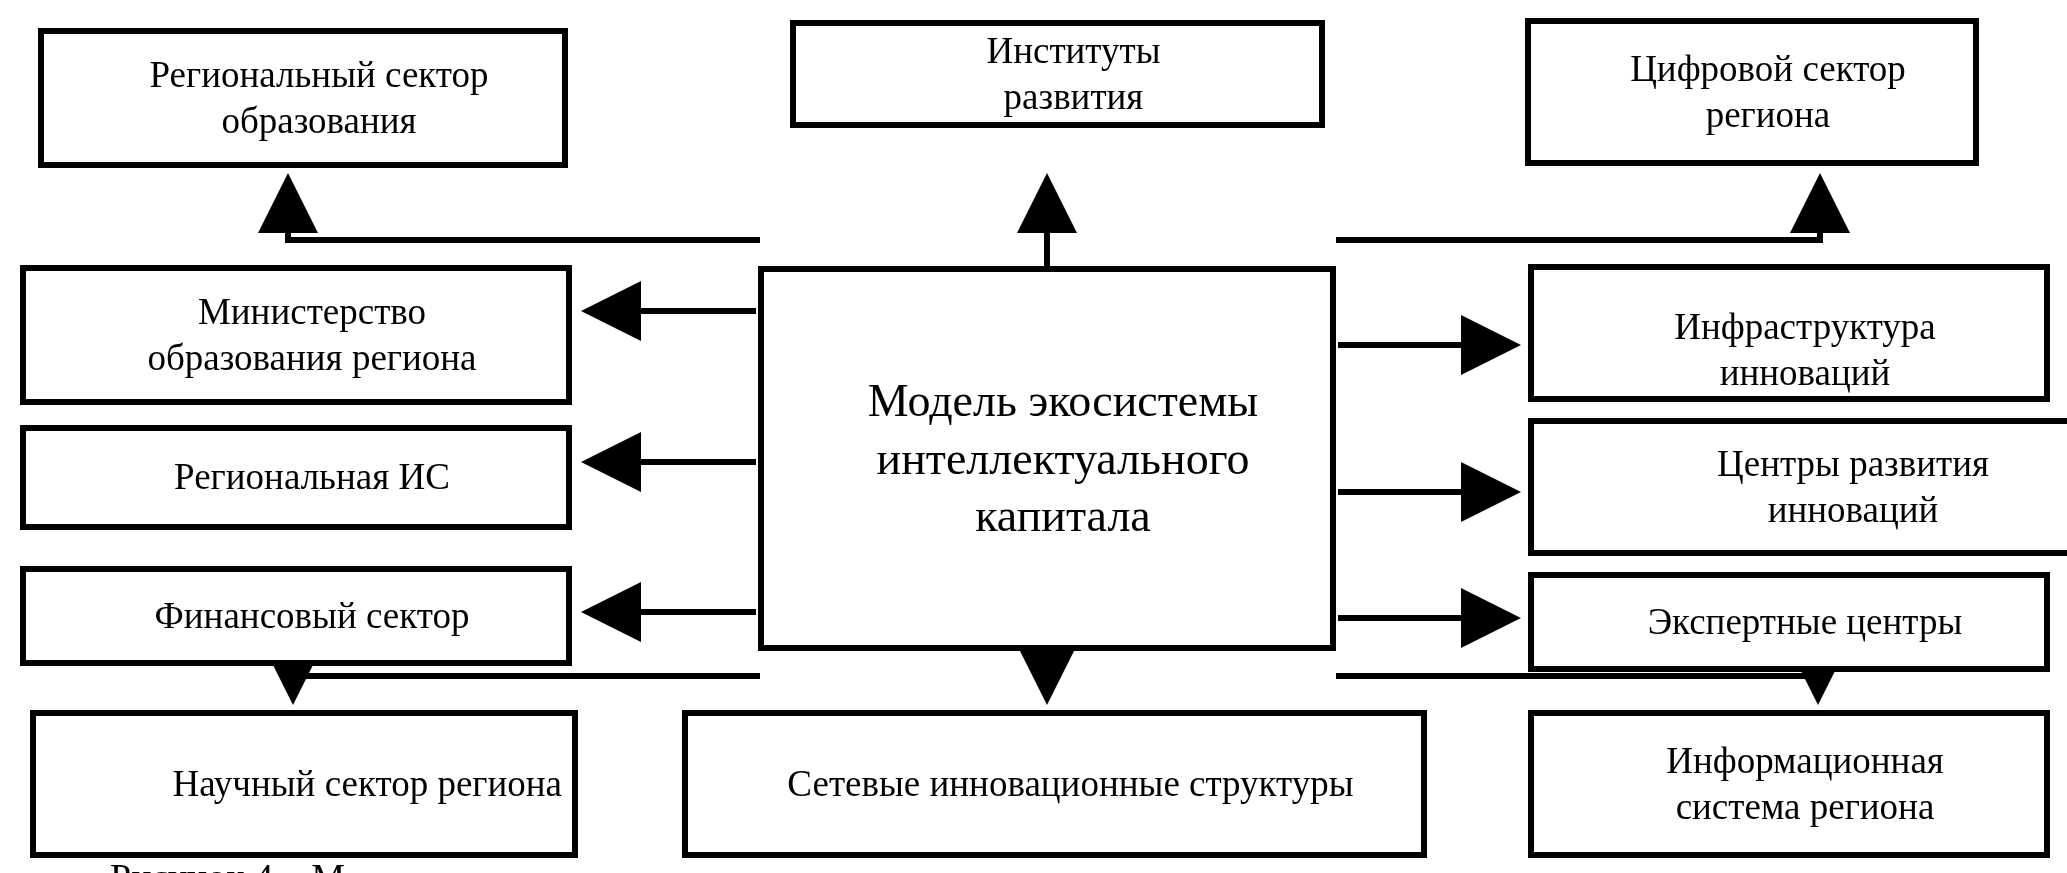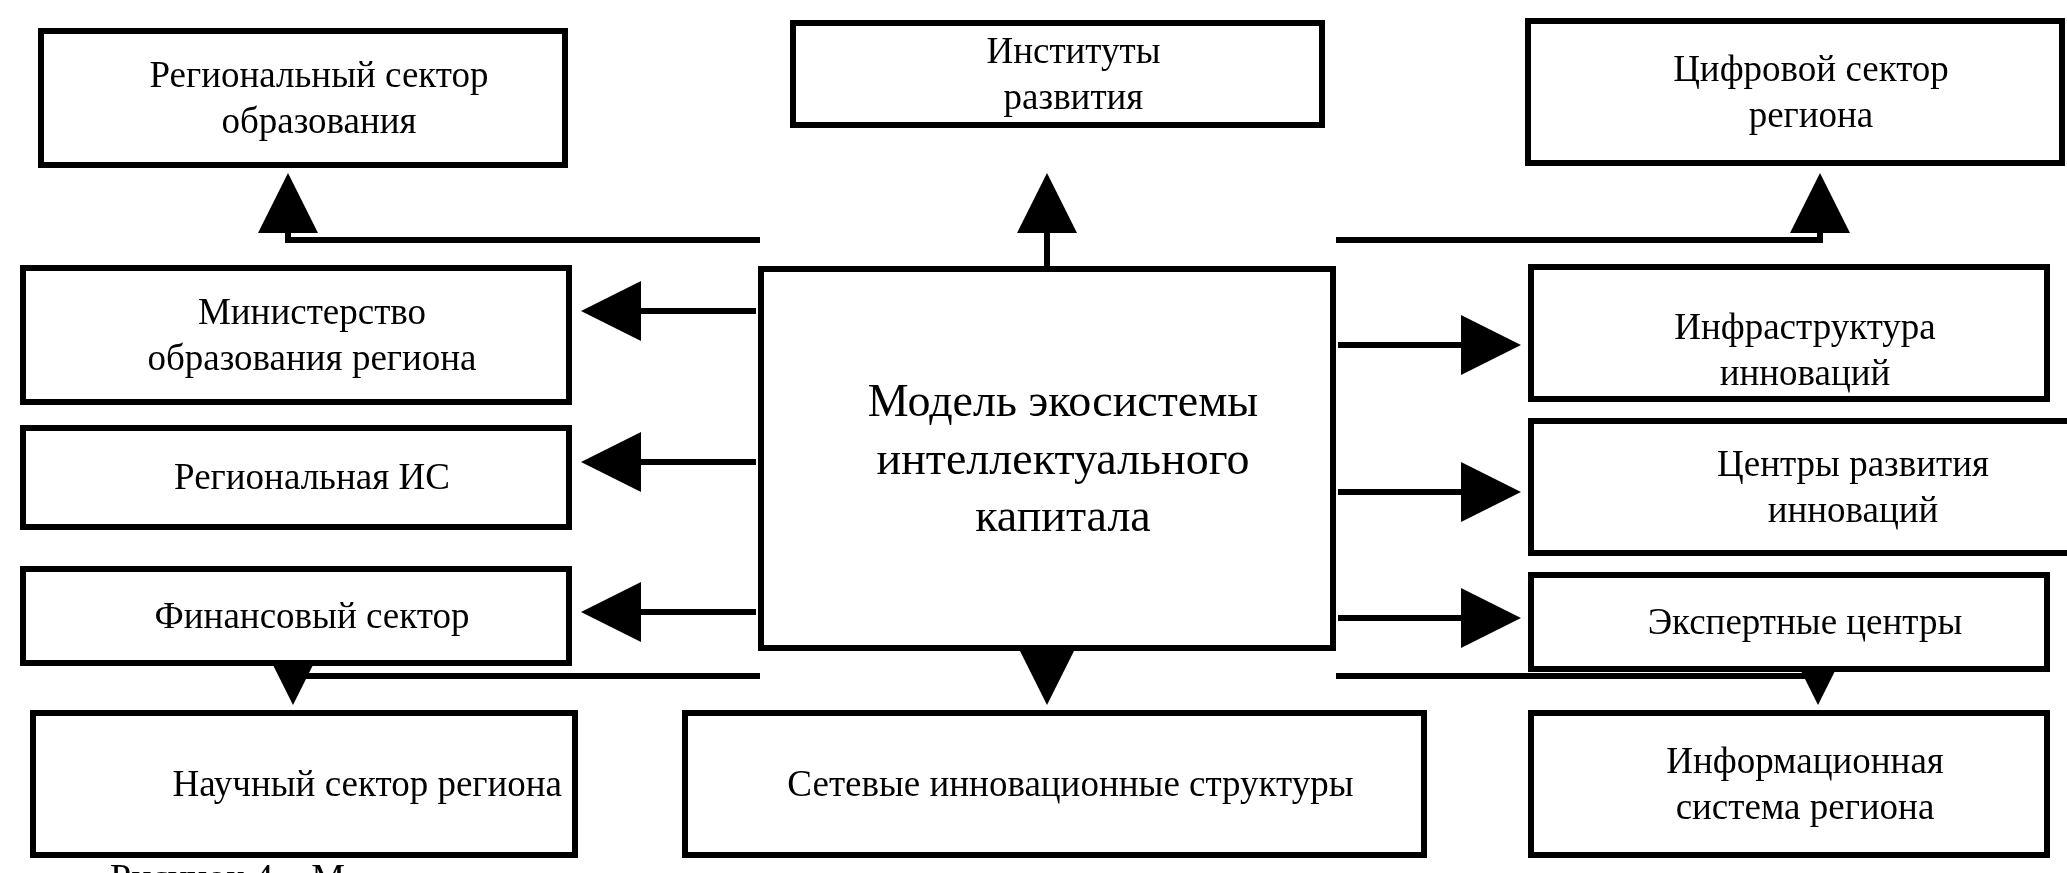--- a/index.html
+++ b/index.html
@@ -32,21 +32,21 @@
     padding-left: 32px;
   }
   .node-label {
     display: block;
     padding: 0 10px;
     white-space: pre-line;
   }
   
   #n-reg-edu      { left: 38px;   top: 28px;  width: 530px;  height: 140px; font-size: 37px; }
   #n-inst-dev     { left: 790px;  top: 20px;  width: 535px;  height: 108px; font-size: 37px; }
-  #n-digital      { left: 1525px; top: 18px;  width: 540px;  height: 148px; font-size: 37px; justify-content: center; }
+  #n-digital      { left: 1525px; top: 18px;  width: 454px;  height: 148px; font-size: 37px; justify-content: center; }
 
   #n-ministry     { left: 20px;   top: 265px; width: 552px;  height: 140px; font-size: 37px; }
   #n-reg-is       { left: 20px;   top: 425px; width: 552px;  height: 105px; font-size: 37px; }
   #n-finance      { left: 20px;   top: 566px; width: 552px;  height: 100px; font-size: 37px; }
 
   #n-center       { left: 758px;  top: 266px; width: 578px;  height: 385px; font-size: 46px; }
 
   #n-infra        { left: 1528px; top: 264px; width: 522px;  height: 138px; font-size: 37px; align-items: flex-end; }
   #n-centers-dev  { left: 1528px; top: 418px; width: 618px;  height: 138px; font-size: 37px; }
   #n-expert       { left: 1528px; top: 572px; width: 522px;  height: 100px; font-size: 37px; }

